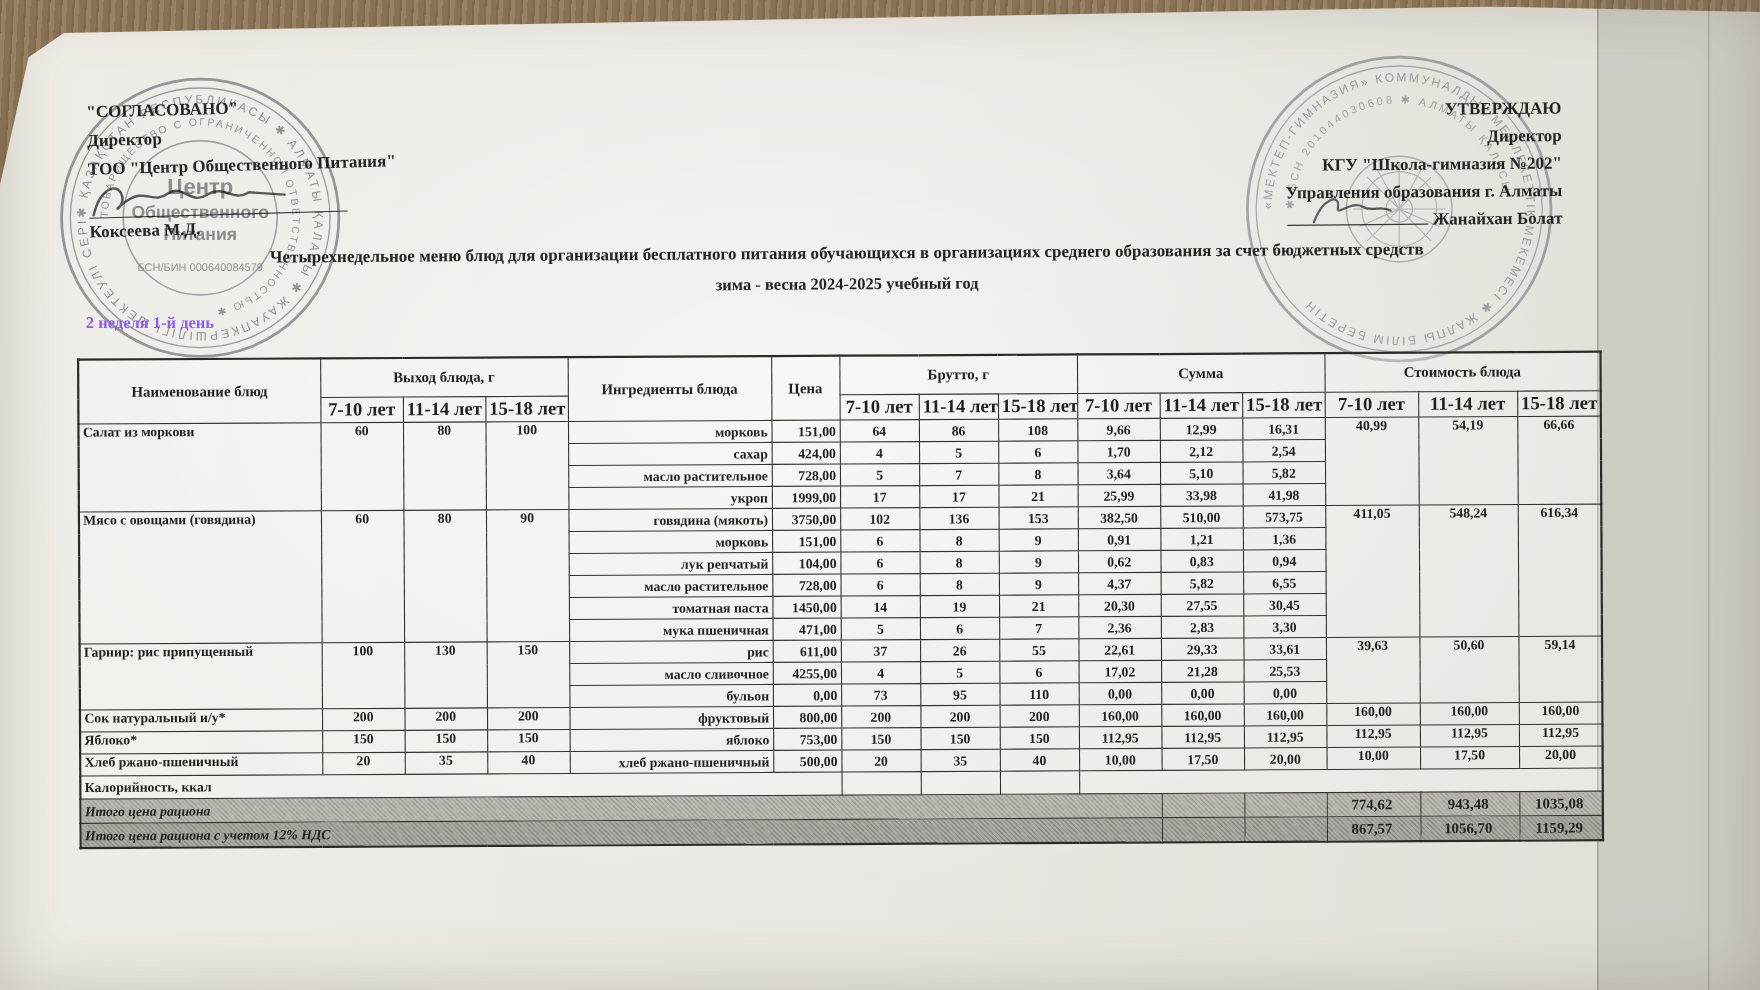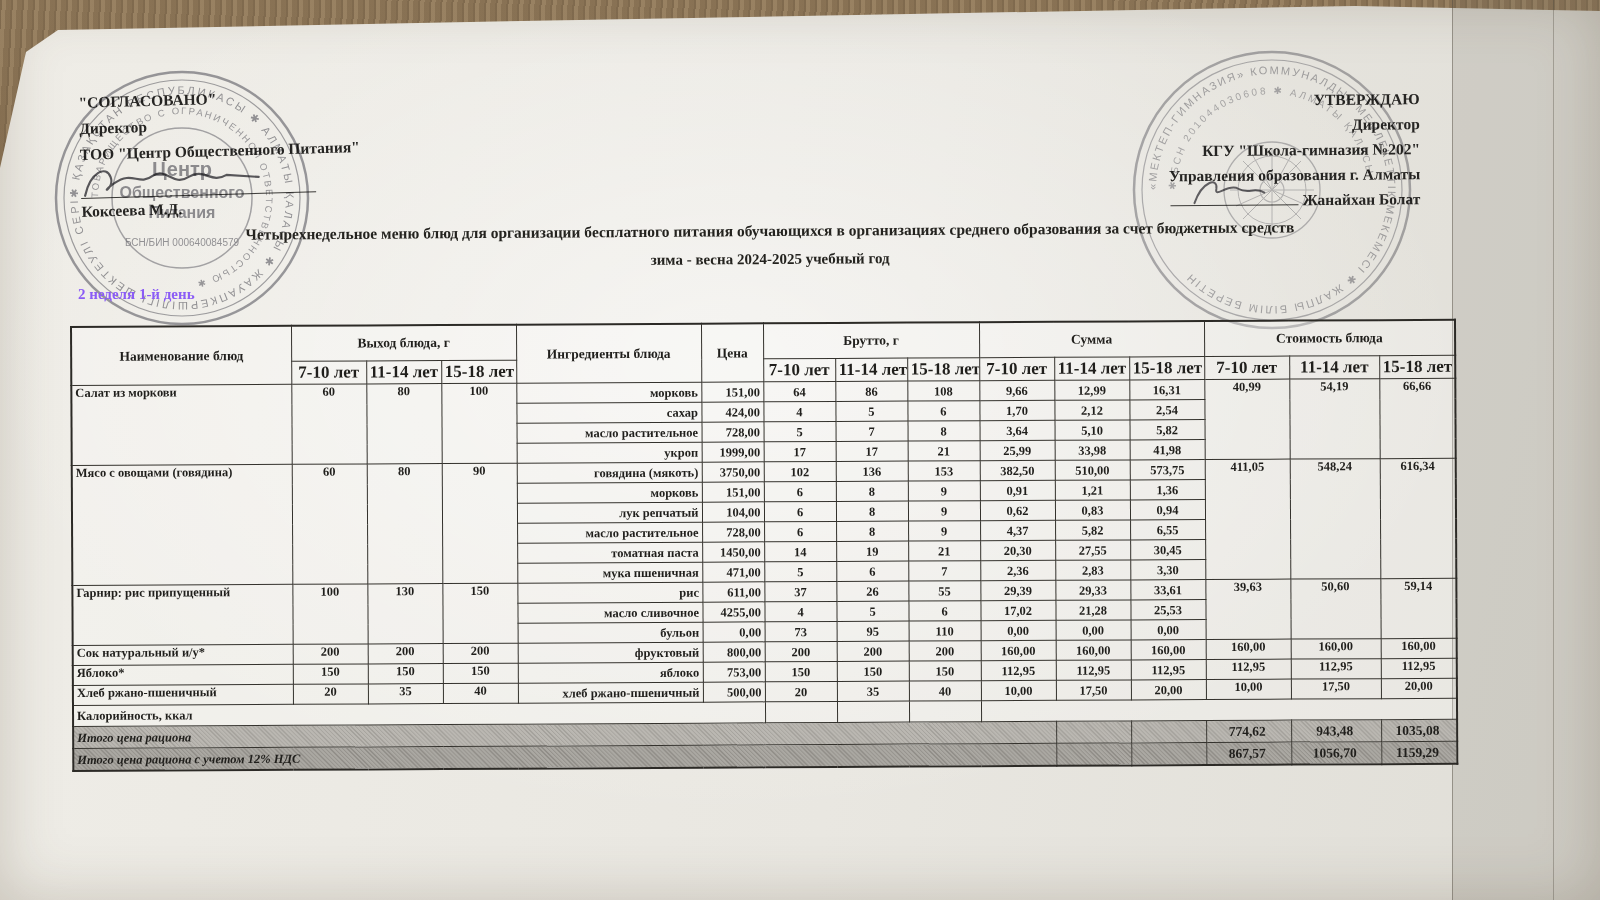--- a/index.html
+++ b/index.html
@@ -322,21 +322,21 @@
         <tr class="drow">
           <td class="c-dish" rowspan="3">Гарнир: рис припущенный</td>
           <td class="c-yield" rowspan="3">100</td>
           <td class="c-yield" rowspan="3">130</td>
           <td class="c-yield" rowspan="3">150</td>
           <td class="c-ing">рис</td>
           <td class="c-price">611,00</td>
           <td class="c-num">37</td>
           <td class="c-num">26</td>
           <td class="c-num">55</td>
-          <td class="c-num">29,39</td>
+          <td class="c-num">22,61</td>
           <td class="c-num">29,33</td>
           <td class="c-num">33,61</td>
           <td class="c-cost" rowspan="3">39,63</td>
           <td class="c-cost" rowspan="3">50,60</td>
           <td class="c-cost" rowspan="3">59,14</td>
         </tr>
         <tr class="drow">
           <td class="c-ing">масло сливочное</td>
           <td class="c-price">4255,00</td>
           <td class="c-num">4</td>

